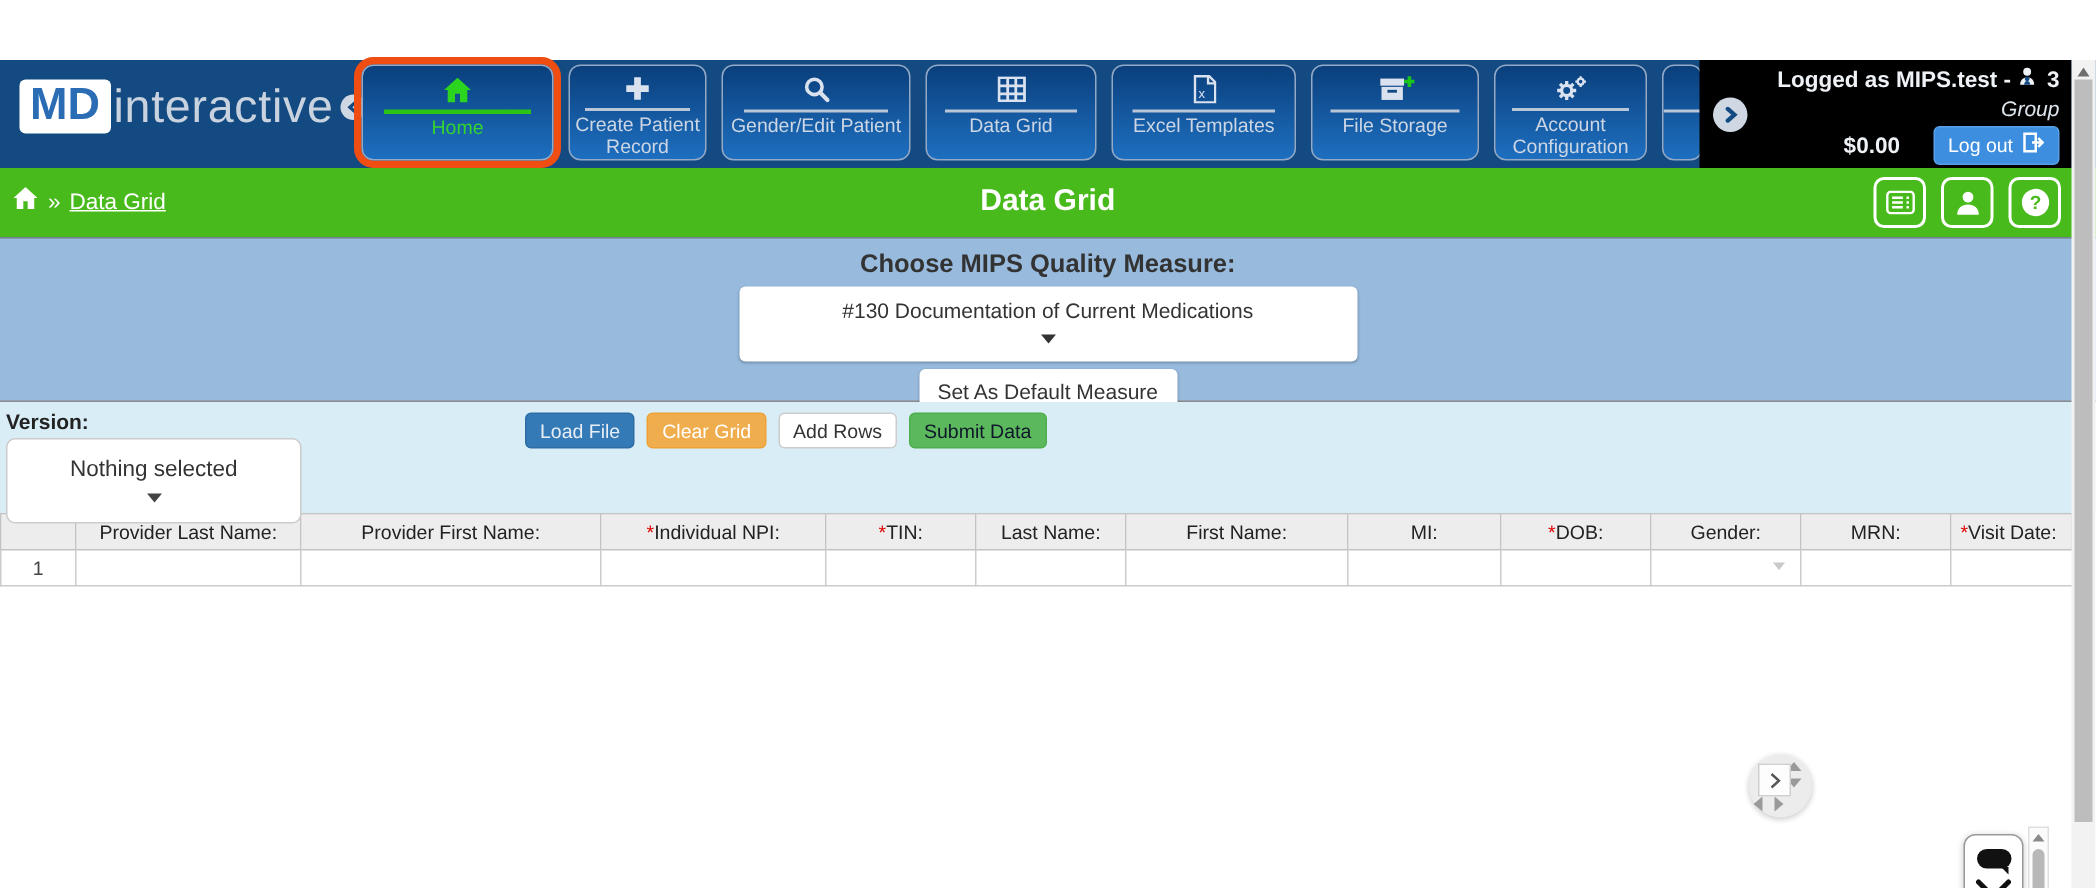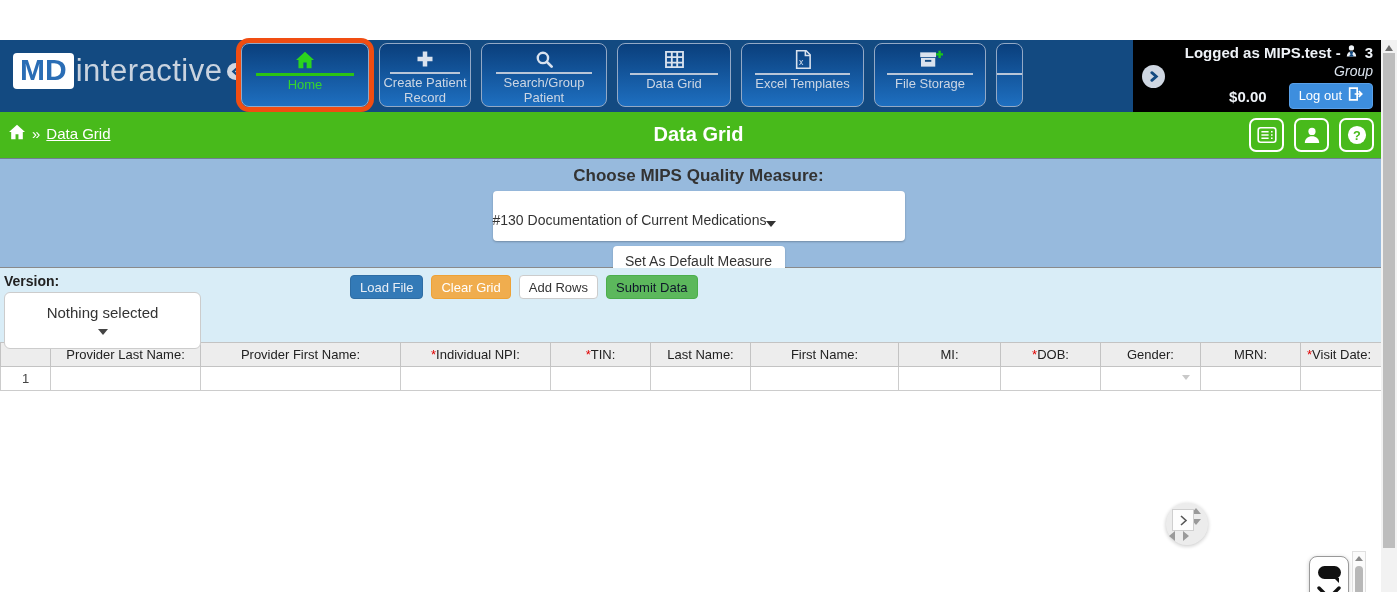--- a/index.html
+++ b/index.html
@@ -52,21 +52,21 @@
   .bar-title { position:absolute; left:0; right:0; top:11px; text-align:center;
     font-size:20px; font-weight:bold; }
   .bar-actions { position:absolute; right:23px; top:6px; display:flex; gap:10px; }
   .bar-btn { width:35px; height:34px; border:2px solid #fff; border-radius:7px;
     display:flex; align-items:center; justify-content:center; cursor:pointer; }
 
   
   .measure-panel { height:110px; background:#97badd; border-top:1px solid #6f7f8f;
     border-bottom:1px solid #8a8a8a; text-align:center; }
   .measure-label { padding-top:7px; font-size:17px; font-weight:bold; color:#333; }
-  .measure-dd { display:inline-flex; flex-direction:row; align-items:center;
+  .measure-dd { display:inline-flex; flex-direction:column; align-items:center;
     width:412px; height:50px; background:#fff; border-radius:4px; margin-top:5px;
     box-shadow:0 1px 2px rgba(0,0,0,.25); cursor:pointer; padding-top:8px; }
   .measure-dd-text { font-size:14px; color:#333; }
   .caret { width:0; height:0; border-left:5px solid transparent; border-right:5px solid transparent;
     border-top:6px solid #333; display:inline-block; }
   .measure-dd .caret { margin-top:8px; }
   .set-default-btn { display:block; width:172px; height:30px; background:#fff; border:none;
     border-radius:4px; margin:5px auto 0; font-size:14px; color:#333; cursor:pointer;
     box-shadow:0 1px 2px rgba(0,0,0,.2); font-family:inherit; }
 
@@ -170,21 +170,21 @@
       </div>
 
       <div class="nav-btn" style="width:126px">
         <span class="nv-icon">
           <svg width="19" height="19" viewBox="0 0 24 24">
               <circle cx="10" cy="10" r="6.5" fill="none" stroke="#d9e2ee" stroke-width="3"></circle>
               <line x1="15" y1="15" x2="21" y2="21" stroke="#d9e2ee" stroke-width="3.5" stroke-linecap="round"></line>
             </svg>
         </span>
         <span class="nv-underline"></span>
-        <span class="nv-label">Search/Group Patient</span>
+        <span class="nv-label">Gender/Edit Patient</span>
       </div>
 
       <div class="nav-btn" style="width:114px">
         <span class="nv-icon">
           <svg width="19" height="17" viewBox="0 0 24 22">
               <path d="M1 1h22v20H1zM1 8h22M1 15h22M8.5 1v20M15.5 1v20" fill="none" stroke="#d9e2ee" stroke-width="2.4"></path>
             </svg>
         </span>
         <span class="nv-underline"></span>
         <span class="nv-label">Data Grid</span>
@@ -208,20 +208,36 @@
               <rect x="2" y="3" width="20" height="6" fill="#d9e2ee"></rect>
               <rect x="3" y="10" width="18" height="11" fill="#d9e2ee"></rect>
               <rect x="8" y="12.5" width="8" height="2.4" fill="#134a81"></rect>
               <path d="M25 1h3v3h3v3h-3v3h-3V7h-3V4h3z" fill="#1bc41b"></path>
             </svg>
         </span>
         <span class="nv-underline"></span>
         <span class="nv-label">File Storage</span>
       </div>
 
+      <div class="nav-btn" style="width:102px">
+        <span class="nv-icon">
+          <svg width="22" height="19" viewBox="0 0 26 22">
+            <g stroke="#d9e2ee" stroke-width="2.6" fill="none">
+              <circle cx="10" cy="12" r="4"></circle>
+              <path d="M10 4.5v3M10 16.5v3M2.5 12h3M14.5 12h3M4.7 6.7l2.1 2.1M13.2 15.2l2.1 2.1M15.3 6.7l-2.1 2.1M6.8 15.2l-2.1 2.1"></path>
+            </g>
+            <g stroke="#d9e2ee" stroke-width="1.8" fill="none">
+              <circle cx="21" cy="5" r="2.3"></circle>
+              <path d="M21 .8v1.6M21 7.6v1.6M16.8 5h1.6M23.6 5h1.6"></path>
+            </g>
+          </svg>
+        </span>
+        <span class="nv-underline"></span>
+        <span class="nv-label">Account Configuration</span>
+      </div>
 
       <div class="nav-btn partial">
         <span class="nv-icon"></span>
         <span class="nv-underline" style="width:40px"></span>
       </div>
     </div>
 
     <span class="chev-right-circle">
       <svg viewBox="0 0 10 10">
           <polyline points="3.5,1.5 7.5,5 3.5,8.5" fill="none" stroke="#134a81" stroke-width="2.6" stroke-linecap="round"></polyline>

